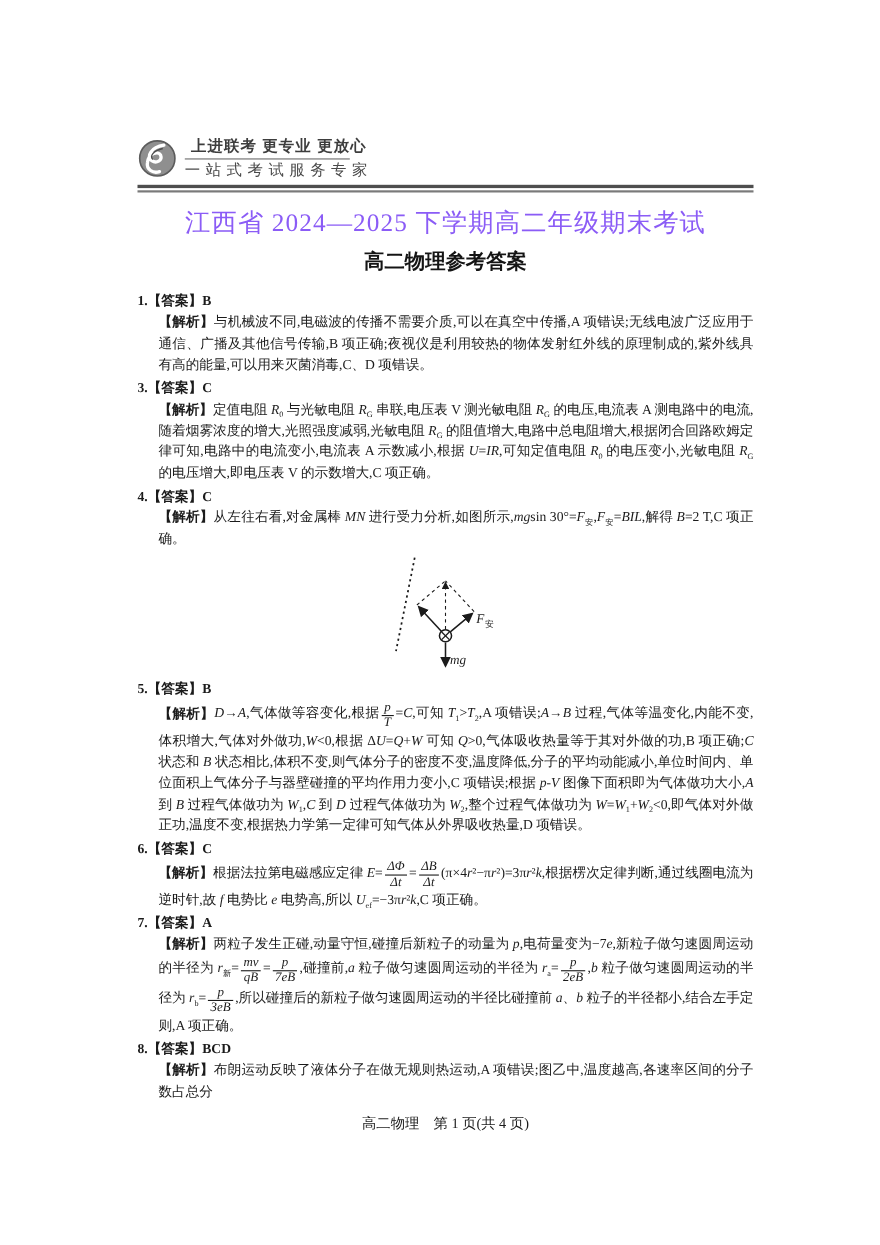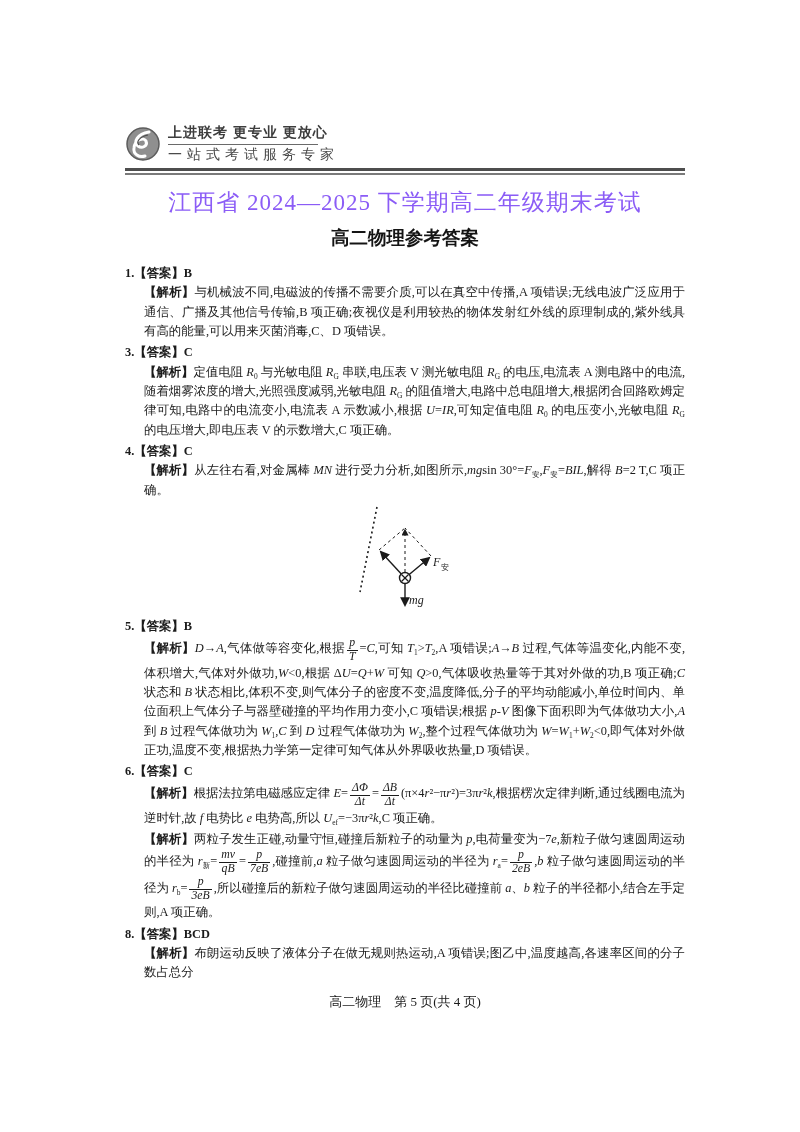--- a/index.html
+++ b/index.html
@@ -2,21 +2,21 @@
 <html lang="zh"><head>
 <meta charset="utf-8">
 <style>
   html,body{margin:0;padding:0;}
   body{
     width:800px;height:1132px;background:#ffffff;position:relative;
     font-family:"Liberation Serif",serif;color:#1b1b1b;overflow:hidden;
   }
   .content{position:absolute;left:125px;top:124px;width:560px;}
   
-  .brand-row{display:flex;align-items:center;gap:7px;}
+  .brand-row{display:flex;align-items:center;gap:7px;text-align:center;}
   .logo-svg{flex:0 0 auto;}
   .brand-txt{display:flex;flex-direction:column;}
   .brand-main{font-family:"Liberation Sans",sans-serif;font-weight:bold;font-size:14px;
     color:#3d3d3d;letter-spacing:1px;}
   .brand-divider{border-top:1px solid #6a6a6a;margin:2px 0 1px 0;width:150px;}
   .brand-tag{font-family:"Liberation Sans",sans-serif;font-size:14px;color:#4a4a4a;
     letter-spacing:5px;}
   .double-rule{margin-top:4px;height:2px;border-top:3px solid #4e4e4e;border-bottom:2px solid #7a7a7a;}
   .doc-title{margin-top:12px;text-align:center;font-size:23px;letter-spacing:1px;color:#8b5cf6;}
   .doc-subtitle{margin-top:7px;text-align:center;font-family:"Liberation Sans",sans-serif;
@@ -115,23 +115,24 @@
     <p class="q-head"><span class="q-no">5.</span><span class="lbl">【答案】</span><span>B</span></p>
     <p class="q-analysis"><span class="lbl">【解析】</span><span><i>D</i>→<i>A</i>,气体做等容变化,根据<span class="frac"><span class="num">p</span><span class="den">T</span></span>=<i>C</i>,可知 <span><i>T</i><sub>1</sub></span>&gt;<span><i>T</i><sub>2</sub></span>,A 项错误;<i>A</i>→<i>B</i> 过程,气体等温变化,内能不变,体积增大,气体对外做功,<i>W</i>&lt;0,根据 Δ<i>U</i>=<i>Q</i>+<i>W</i> 可知 <i>Q</i>&gt;0,气体吸收热量等于其对外做的功,B 项正确;<i>C</i> 状态和 <i>B</i> 状态相比,体积不变,则气体分子的密度不变,温度降低,分子的平均动能减小,单位时间内、单位面积上气体分子与器壁碰撞的平均作用力变小,C 项错误;根据 <i>p</i>-<i>V</i> 图像下面积即为气体做功大小,<i>A</i> 到 <i>B</i> 过程气体做功为 <span><i>W</i><sub>1</sub></span>,<i>C</i> 到 <i>D</i> 过程气体做功为 <span><i>W</i><sub>2</sub></span>,整个过程气体做功为 <i>W</i>=<span><i>W</i><sub>1</sub></span>+<span><i>W</i><sub>2</sub></span>&lt;0,即气体对外做正功,温度不变,根据热力学第一定律可知气体从外界吸收热量,D 项错误。</span></p>
   </div>
 
   <div class="q">
     <p class="q-head"><span class="q-no">6.</span><span class="lbl">【答案】</span><span>C</span></p>
     <p class="q-analysis"><span class="lbl">【解析】</span><span>根据法拉第电磁感应定律 <i>E</i>=<span class="frac"><span class="num">ΔΦ</span><span class="den">Δt</span></span>=<span class="frac"><span class="num">ΔB</span><span class="den">Δt</span></span>(π×4<i>r</i>²−π<i>r</i>²)=3π<i>r</i>²<i>k</i>,根据楞次定律判断,通过线圈电流为逆时针,故 <i>f</i> 电势比 <i>e</i> 电势高,所以 <span><i>U</i><sub>ef</sub></span>=−3π<i>r</i>²<i>k</i>,C 项正确。</span></p>
   </div>
 
   <div class="q">
+    <p class="q-head"><span class="q-no">7.</span><span class="lbl">【答案】</span><span>A</span></p>
     <p class="q-analysis"><span class="lbl">【解析】</span><span>两粒子发生正碰,动量守恒,碰撞后新粒子的动量为 <i>p</i>,电荷量变为−7<i>e</i>,新粒子做匀速圆周运动的半径为 <span><i>r</i><sub>新</sub></span>=<span class="frac"><span class="num">mv</span><span class="den">qB</span></span>=<span class="frac"><span class="num">p</span><span class="den">7eB</span></span>,碰撞前,<i>a</i> 粒子做匀速圆周运动的半径为 <span><i>r</i><sub>a</sub></span>=<span class="frac"><span class="num">p</span><span class="den">2eB</span></span>,<i>b</i> 粒子做匀速圆周运动的半径为 <span><i>r</i><sub>b</sub></span>=<span class="frac"><span class="num">p</span><span class="den">3eB</span></span>,所以碰撞后的新粒子做匀速圆周运动的半径比碰撞前 <i>a</i>、<i>b</i> 粒子的半径都小,结合左手定则,A 项正确。</span></p>
   </div>
 
   <div class="q">
     <p class="q-head"><span class="q-no">8.</span><span class="lbl">【答案】</span><span>BCD</span></p>
     <p class="q-analysis"><span class="lbl">【解析】</span><span>布朗运动反映了液体分子在做无规则热运动,A 项错误;图乙中,温度越高,各速率区间的分子数占总分</span></p>
   </div>
 </div>
 
-  <div class="footer">高二物理　第 5 页(共 4 页)</div>
+  <div class="footer">高二物理　第 1 页(共 4 页)</div>
 </div>
 
 </body></html>

